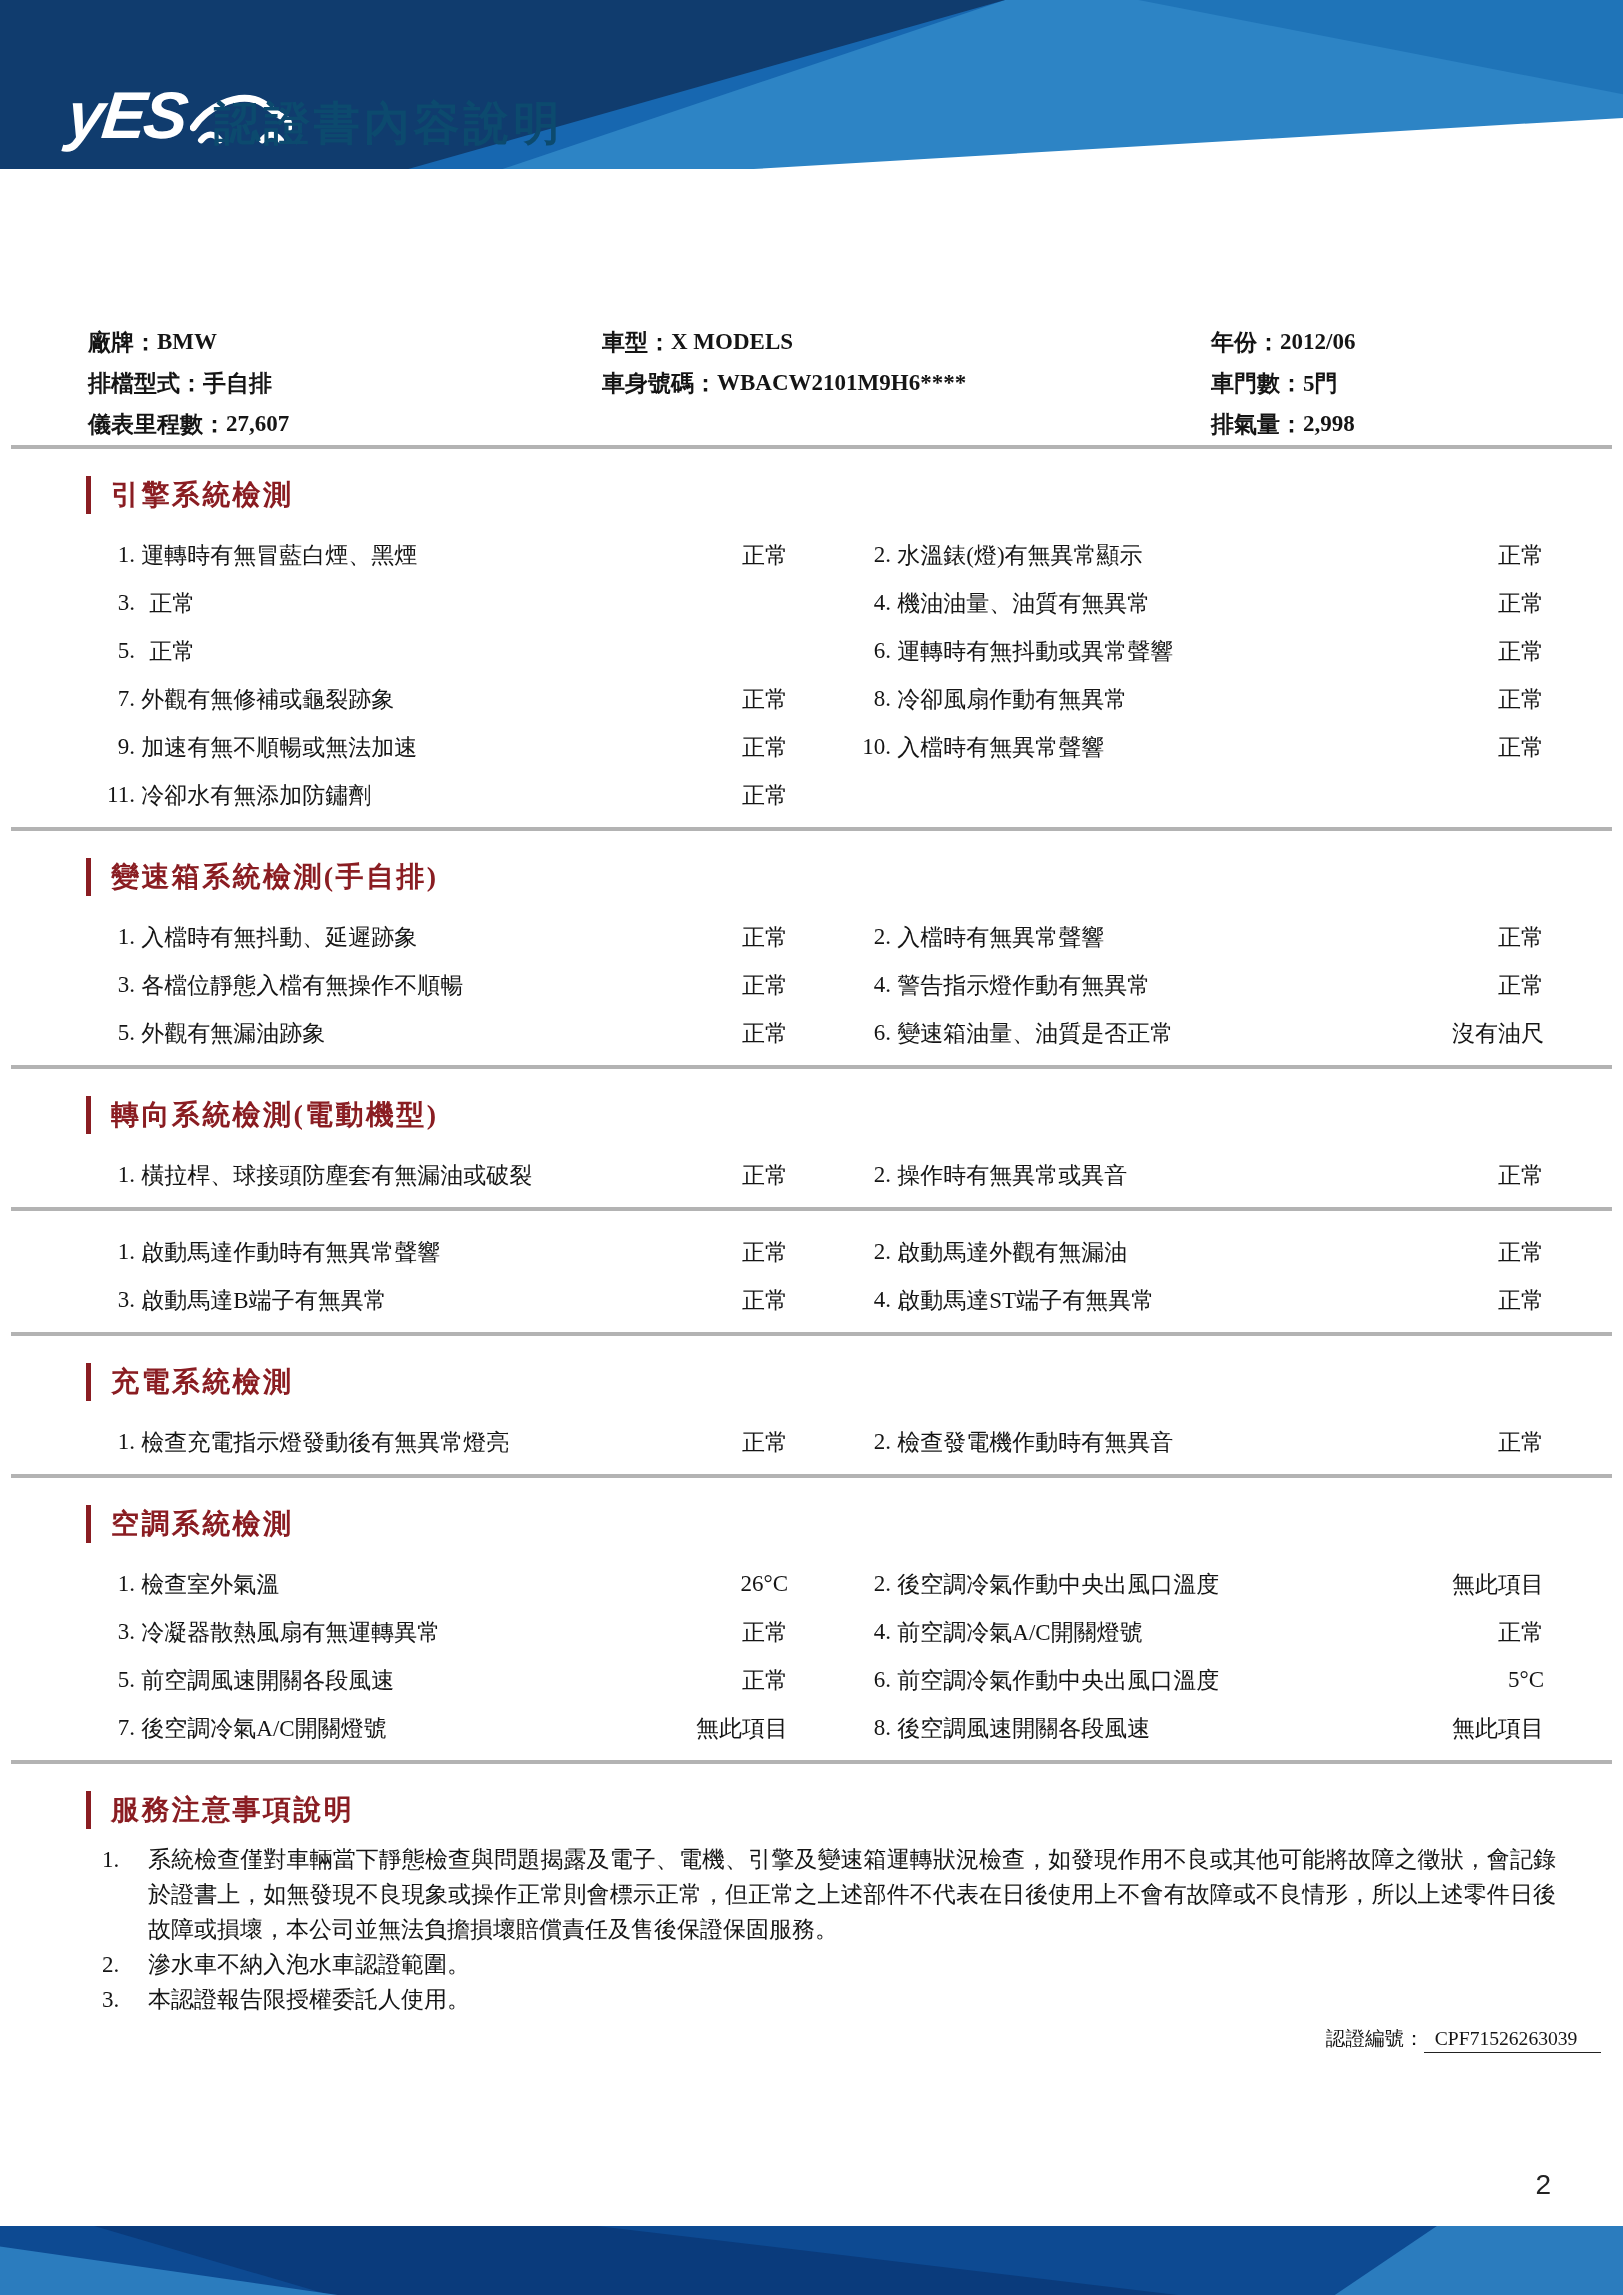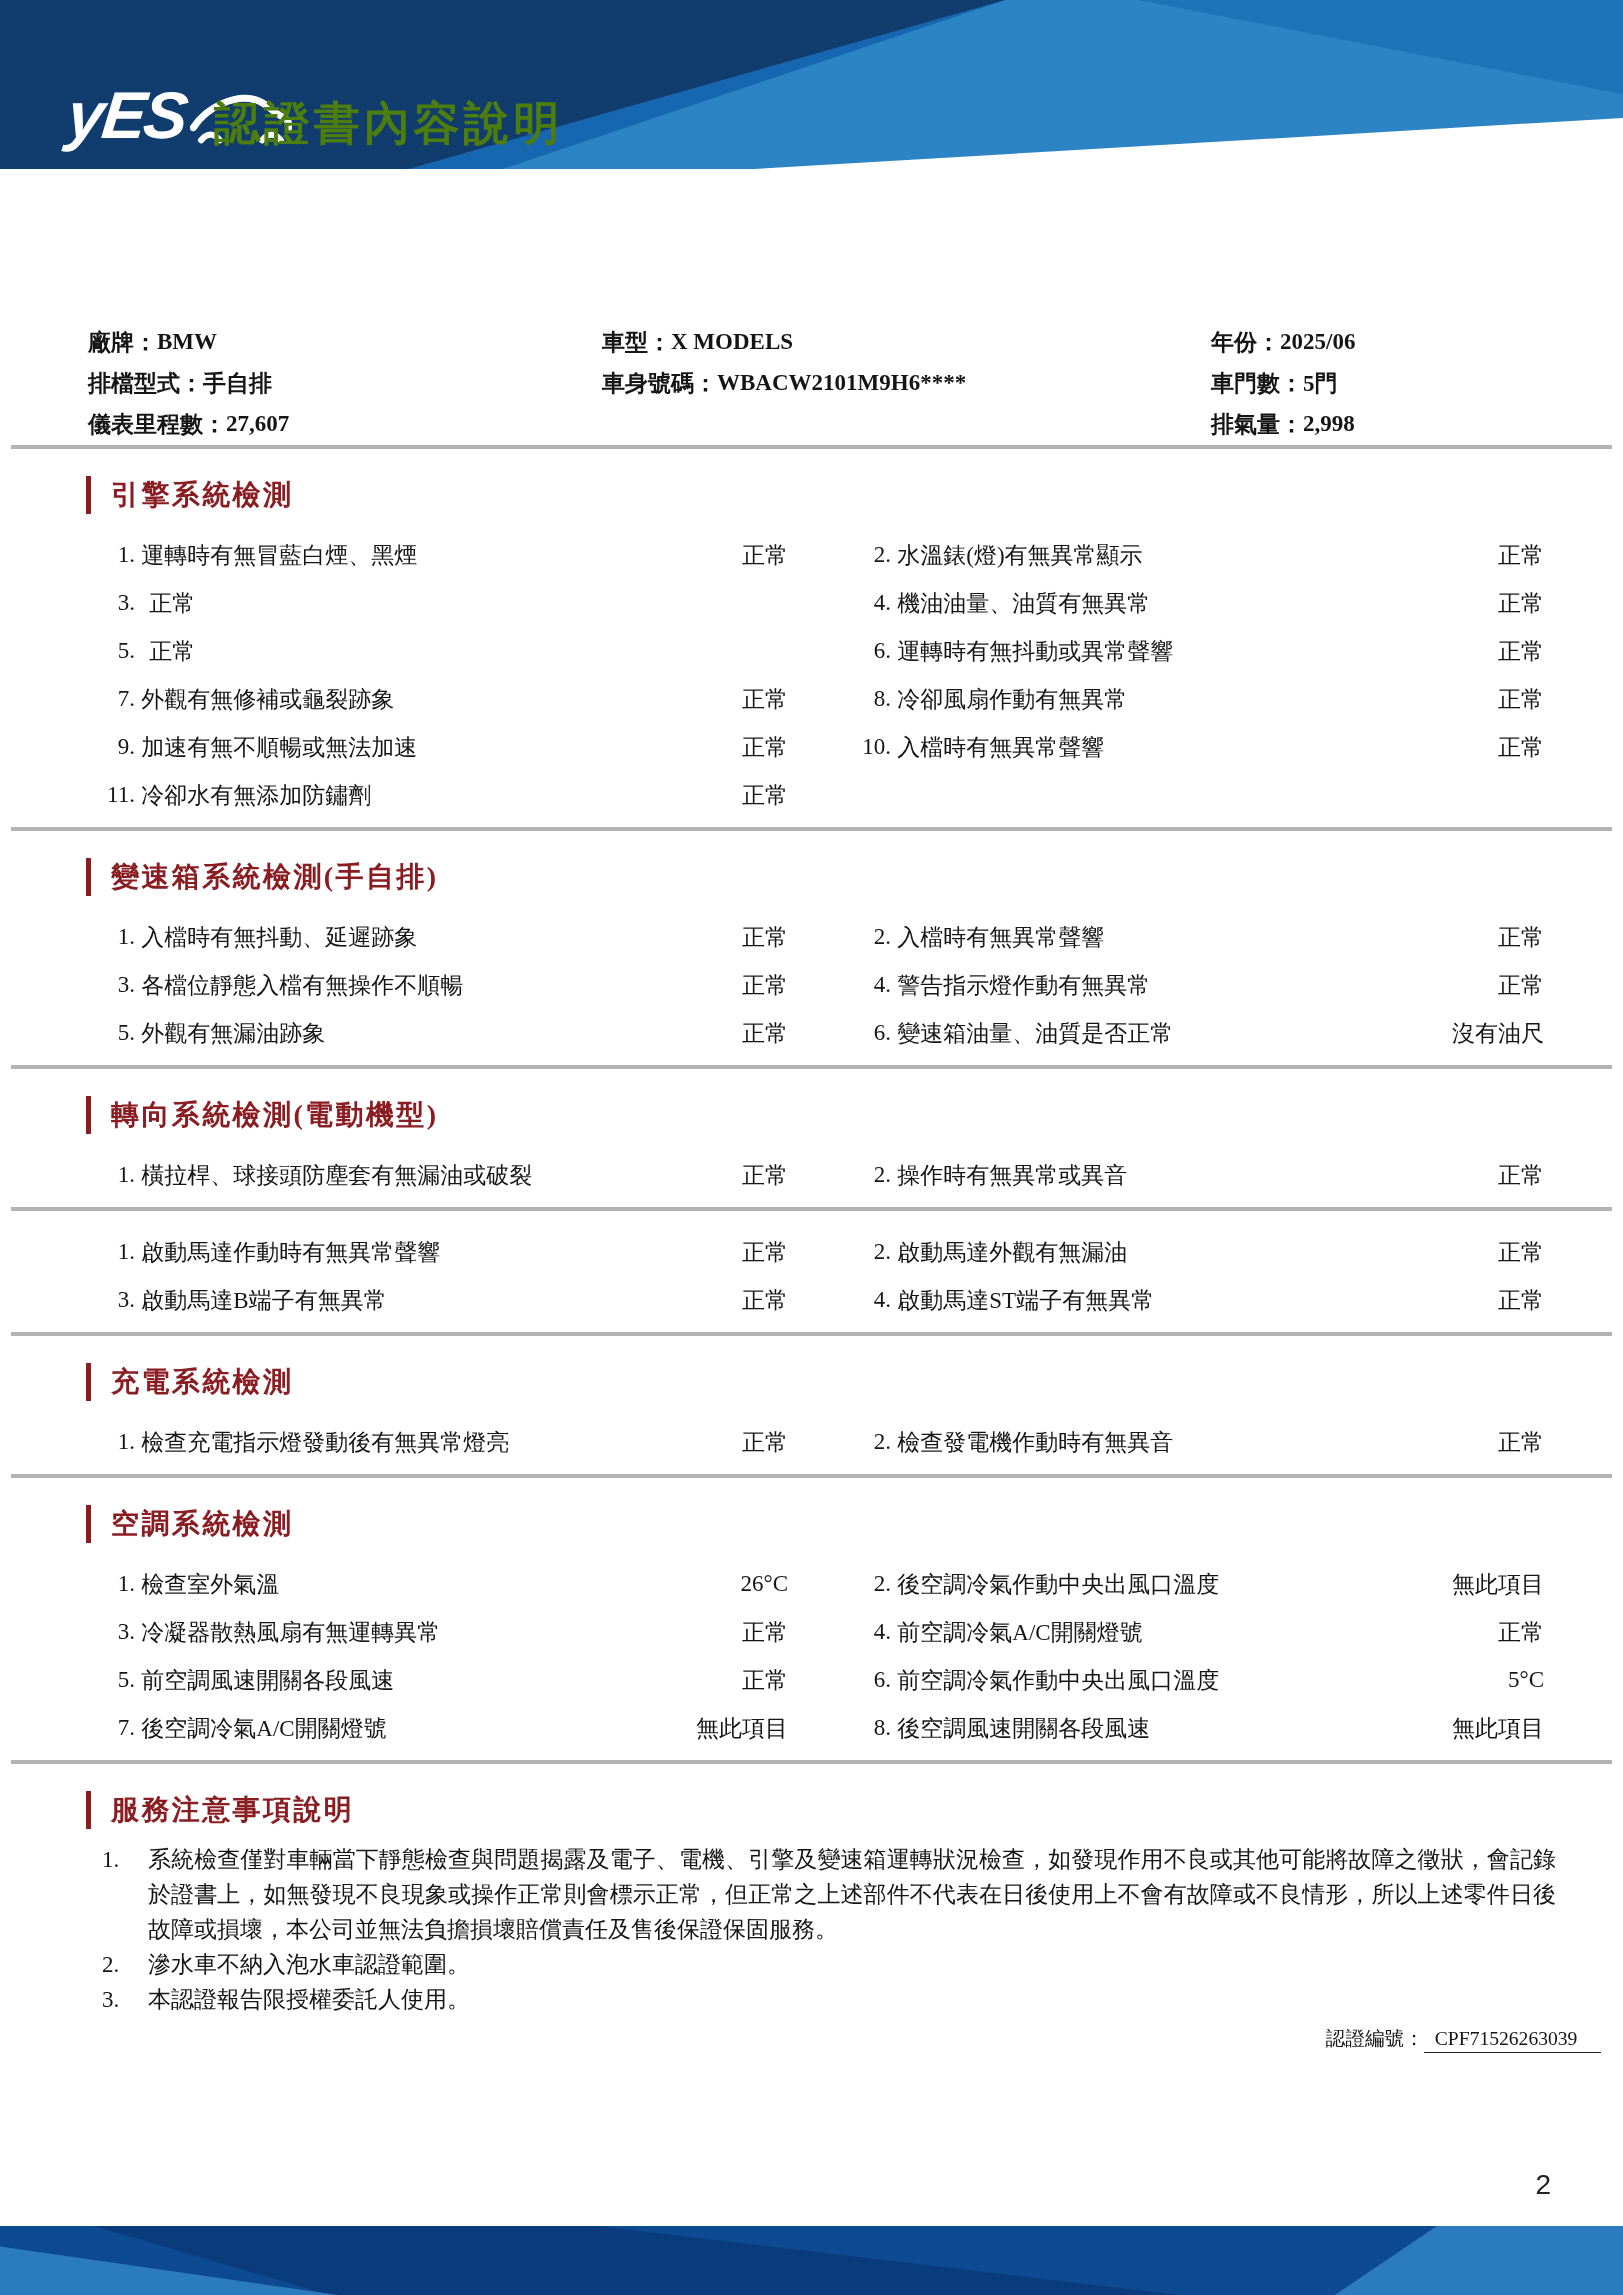--- a/index.html
+++ b/index.html
@@ -6,21 +6,21 @@
   .page{position:relative;width:1623px;height:2295px;background:#ffffff;overflow:hidden;
         font-family:"Liberation Serif","DejaVu Serif",serif;color:#151515;}
   
   .hdr{position:absolute;top:0;left:0;width:1623px;height:169px;}
   .hdr svg{display:block;width:100%;height:100%;}
   .logo{position:absolute;left:68px;top:79px;display:flex;align-items:flex-end;}
   .logo-text{font-family:"Liberation Sans","DejaVu Sans",sans-serif;font-weight:bold;font-style:italic;
              font-size:66px;line-height:72px;color:#ffffff;letter-spacing:-2.4px;transform:skewX(-6deg);}
   .logo-swoosh{margin-left:4.7px;margin-bottom:3.1px;}
   .hdr-title{position:absolute;left:214px;top:93px;font-family:Liberation Mono, monospace;
-             font-weight:bold;font-size:46px;color:#4d7c0f;letter-spacing:3.9px;white-space:nowrap;}
+             font-weight:bold;font-size:46px;color:#0c4a6e;letter-spacing:3.9px;white-space:nowrap;}
   
   .content{position:absolute;top:314px;left:0;right:0;}
   .vehicle-info{display:grid;grid-template-columns:514px 609px 1fr;padding:7.9px 47px 0 88px;}
   .info-col{display:flex;flex-direction:column;}
   .info-row{height:41px;display:flex;align-items:center;font-size:23px;white-space:nowrap;font-weight:bold;}
   .rule{height:3.9px;background:#b3b3b3;margin:0 11px;}
   .sec-title{display:flex;align-items:center;margin:27px 79px 0 86px;border-left:5.5px solid #8a1d22;
              padding-left:20px;color:#8a1d22;font-weight:bold;font-size:28px;letter-spacing:2.4px;height:38px;white-space:nowrap;}
   .sec-grid{display:grid;grid-template-columns:1fr 1fr;column-gap:53px;margin:17.3px 79px 0 85px;}
   .sec-grid + .rule{margin-top:7.9px;}
@@ -91,21 +91,21 @@
           </div>
           <div class="info-row">
             <span>車身號碼：</span>
             <span>WBACW2101M9H6****</span>
           </div>
         </div>
 
   <div class="info-col">
           <div class="info-row">
             <span>年份：</span>
-            <span>2025/06</span>
+            <span>2012/06</span>
           </div>
           <div class="info-row">
             <span>車門數：</span>
             <span>5門</span>
           </div>
           <div class="info-row">
             <span>排氣量：</span>
             <span>2,998</span>
           </div>
         </div>

